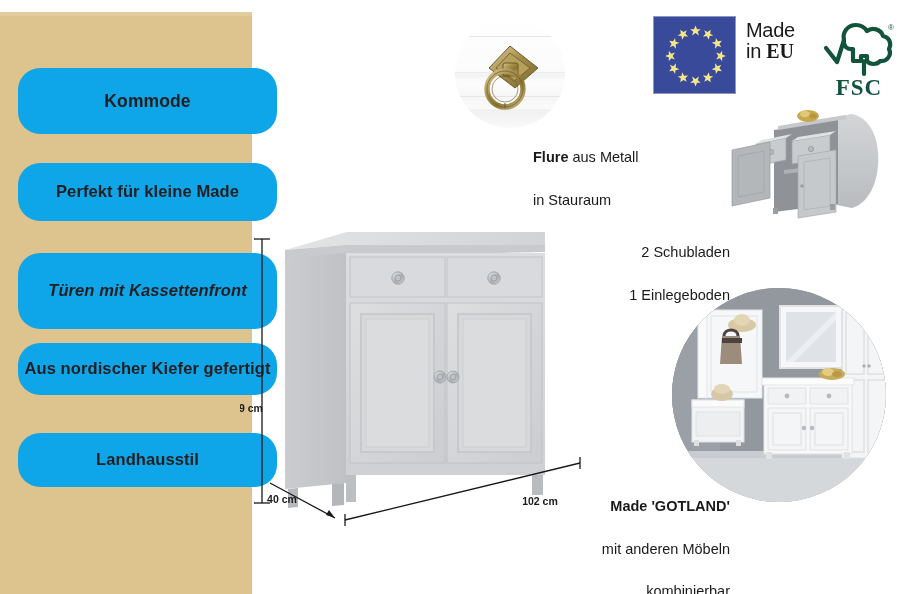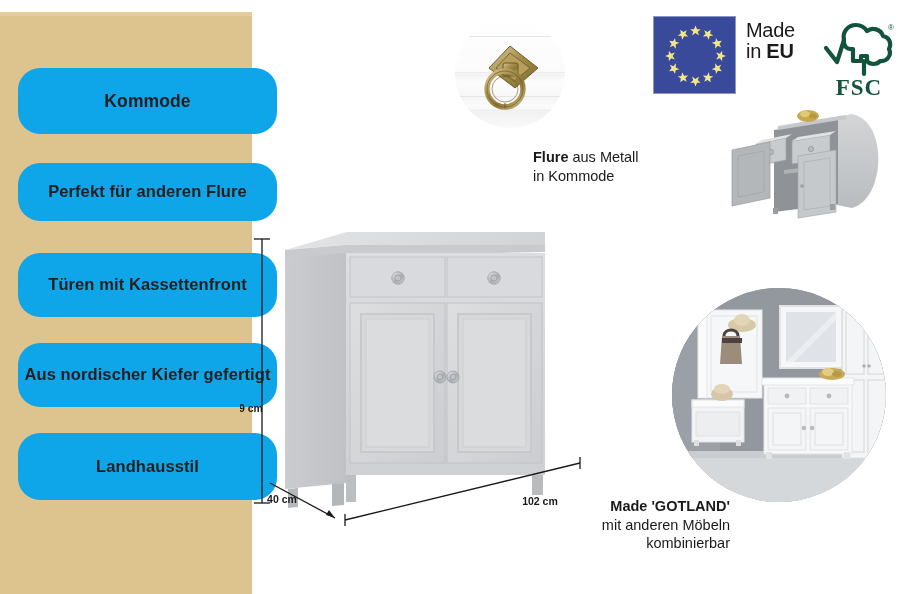--- a/index.html
+++ b/index.html
@@ -30,34 +30,34 @@
     text-align:center;
     color:#231f20;
     font-weight:bold;
     letter-spacing:.1px;
   }
   .pill-line { display:block; line-height:1.28; }
 
   
   .cap { position:absolute; color:#1a1a1a; line-height:1.28; }
   .cap .b { font-weight:bold; }
-  .cap .n { font-weight:normal; }
+  .cap .n { font-weight:normal;margin-top:24px; }
 
   
   .eu-wrap { position:absolute; left:653px; top:16px; width:258px; height:88px; }
   .eu-flag {
     position:absolute; left:0; top:0; width:83px; height:78px;
     background:#394a9b; border:1px solid #8d96c4;
   }
   .made-in-eu {
     position:absolute; left:93px; top:4px;
     font-size:20px; line-height:1.03; color:#1a1a1a;
     font-weight:300; letter-spacing:-.3px;
   }
-  .made-in-eu .eu-b { font-weight:bold; letter-spacing:0px; }
+  .made-in-eu .eu-b { font-weight:bold; letter-spacing:0px;font-family:Liberation Serif, serif; }
 
   
   .fsc-wrap { position:absolute; left:820px; top:18px; width:78px; height:82px; }
   .fsc-text {
     position:absolute; left:0; bottom:-1px; width:78px;
     text-align:center; color:#12533b;
     font-family:"Liberation Serif", serif;
     font-size:23px; font-weight:bold; letter-spacing:1px;
   }
 
@@ -93,32 +93,32 @@
   <div class="tan-band"></div>
   <div class="tan-band-topstrip"></div>
 
   <div class="pill" style="top:68px; height:66px; font-size:17.5px;">
     <div>
       <span class="pill-line">Kommode</span>
     </div>
   </div>
 
   <div class="pill" style="top:163px; height:58px; font-size:16.5px;">
-    <span class="pill-line">Perfekt für anderen Flure</span>
-  </div>
-
-  <div class="pill" style="top:253px; height:64px; font-size:16.5px;">
+    <span class="pill-line">Perfekt für kleine Made</span>
+  </div>
+
+  <div class="pill" style="top:253px; height:76px; font-size:16.5px;font-style:italic;">
     <span class="pill-line">Türen mit Kassettenfront</span>
   </div>
 
-  <div class="pill" style="top:343px; height:64px; font-size:16.5px;">
+  <div class="pill" style="top:343px; height:52px; font-size:16.5px;">
     <span class="pill-line">Aus nordischer Kiefer gefertigt</span>
   </div>
 
-  <div class="pill" style="top:433px; height:67px; font-size:16.5px;">
+  <div class="pill" style="top:433px; height:54px; font-size:16.5px;">
     <span class="pill-line">Landhausstil</span>
   </div>
 
   <div class="eu-wrap">
     <div class="eu-flag">
       <svg width="83" height="78" viewBox="0 0 83 78">
         <g fill="#f5e589">
           <g transform="translate(41.5,39)">
             <g transform="rotate(0) translate(0,-25)">
                 <polygon points="0,-5.4 1.55,-1.7 5.3,-1.7 2.3,0.7 3.4,4.4 0,2.1 -3.4,4.4 -2.3,0.7 -5.3,-1.7 -1.55,-1.7"></polygon>
@@ -213,21 +213,21 @@
 
       <ellipse cx="26" cy="45" rx="18" ry="18" fill="none" stroke="url(#brass)" stroke-width="5.4"></ellipse>
       <ellipse cx="26" cy="45" rx="18" ry="18" fill="none" stroke="#6f5d28" stroke-width=".7"></ellipse>
       <ellipse cx="26" cy="45" rx="13" ry="13" fill="none" stroke="#6f5d28" stroke-width=".6"></ellipse>
       <line x1="26" y1="59" x2="26" y2="64" stroke="#6a5825" stroke-width="1"></line>
     </svg>
   </div>
 
   <div class="cap" style="left:533px; top:148px; font-size:14.5px;">
     <div><span class="b">Flure</span><span class="n"> aus Metall</span></div>
-    <div class="n">in Kommode</div>
+    <div class="n">in Stauraum</div>
   </div>
 
   <div class="open-cab">
     <svg width="160" height="118" viewBox="0 0 160 118">
       <defs>
         <linearGradient id="gdark" x1="0" y1="0" x2="1" y2="0">
           <stop offset="0%" stop-color="#9a9da1"></stop>
             <stop offset="100%" stop-color="#b7babd"></stop>
         </linearGradient>
         <linearGradient id="glight" x1="0" y1="0" x2="0" y2="1">
@@ -263,20 +263,22 @@
       <ellipse cx="82" cy="8" rx="11" ry="6" fill="#c8a84e"></ellipse>
       <ellipse cx="79" cy="6" rx="5" ry="3.2" fill="#e0c878"></ellipse>
       <ellipse cx="87" cy="8" rx="4" ry="2.6" fill="#b5973f"></ellipse>
 
       <rect x="47" y="100" width="5" height="6" fill="#9a9ea2"></rect>
       <rect x="104" y="96" width="5" height="6" fill="#9a9ea2"></rect>
     </svg>
   </div>
 
   <div class="cap" style="left:540px; top:219px; width:190px; text-align:right; font-size:14.5px;">
+    <div class="n">2 Schubladen</div>
+    <div class="n">1 Einlegeboden</div>
   </div>
 
   <div class="circ life-circ">
     <svg width="214" height="214" viewBox="0 0 214 214">
 
       <rect x="0" y="0" width="214" height="170" fill="#93989e"></rect>
       <rect x="0" y="0" width="48" height="170" fill="#9ba0a6"></rect>
 
       <rect x="0" y="163" width="214" height="51" fill="#c9ccd0"></rect>
       <rect x="0" y="170" width="214" height="44" fill="#d5d8db"></rect>

